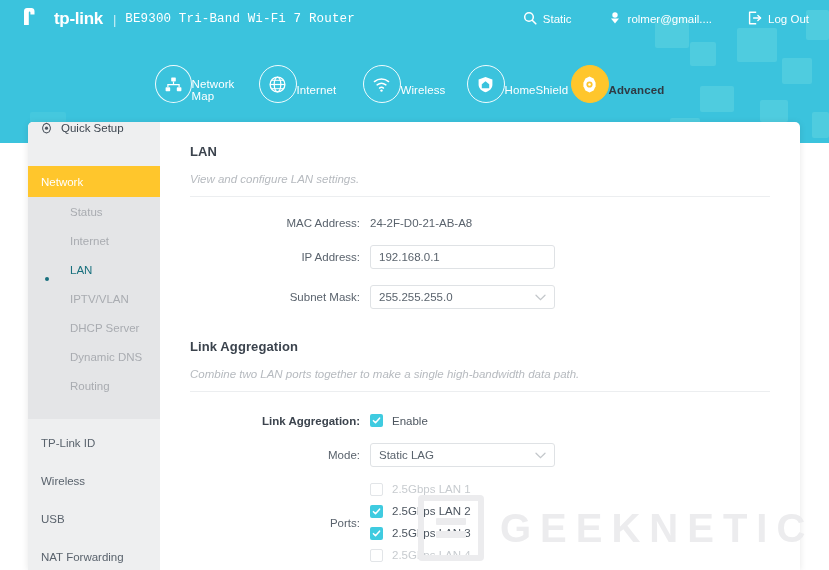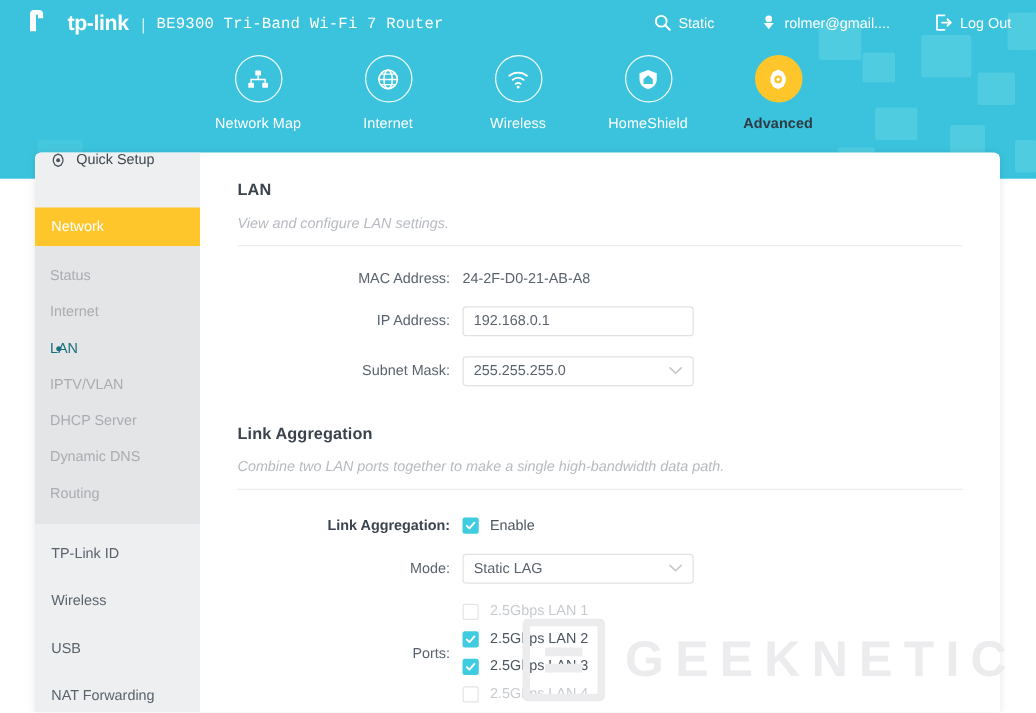--- a/index.html
+++ b/index.html
@@ -63,21 +63,21 @@
 
   
   .navtabs {
     position: absolute; top: 44px; left: 0;
     width: 829px; height: 80px;
     display: flex; justify-content: center;
     z-index: 5;
   }
   .navtab {
     width: 104px;
-    display: flex; flex-direction: column; align-items: center;
+    display: flex; flex-direction: row; align-items: center;
     cursor: pointer; position: relative;
   }
   .navtab .circle {
     width: 38px; height: 38px; border-radius: 50%;
     border: 1.4px solid rgba(255,255,255,.92);
     display: flex; align-items: center; justify-content: center;
   }
   .navtab.active .circle {
     background: #ffc62c; border-color: #ffc62c;
   }
@@ -124,22 +124,22 @@
   .quick svg { margin-right: 8px; }
 
   .menu-top {
     height: 31px; display: flex; align-items: center;
     padding-left: 13px;
     background: #ffc62c; color: #ffffff;
     font-size: 11.5px; cursor: pointer;
   }
   .submenu { background: #e4e5e7; padding: 9px 0 10px 0; }
   .subitem {
-    height: 29px; display: flex; align-items: center;
-    padding-left: 12px; position: relative;
+    height: 29px; display: flex; align-items: flex-start;
+    padding-left: 42px; position: relative;
     font-size: 11.5px; color: #a9acb1; cursor: pointer;
   }
   .subitem.active { color: #18707e; }
   .subitem.active .dot {
     position: absolute; left: 17px; top: 50%;
     transform: translateY(-50%);
     width: 4px; height: 4px; border-radius: 50%;
     background: #18707e;
   }
   .menu-item {

